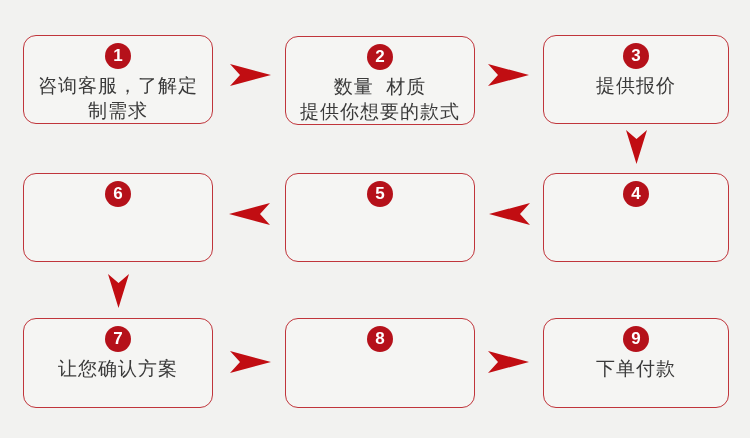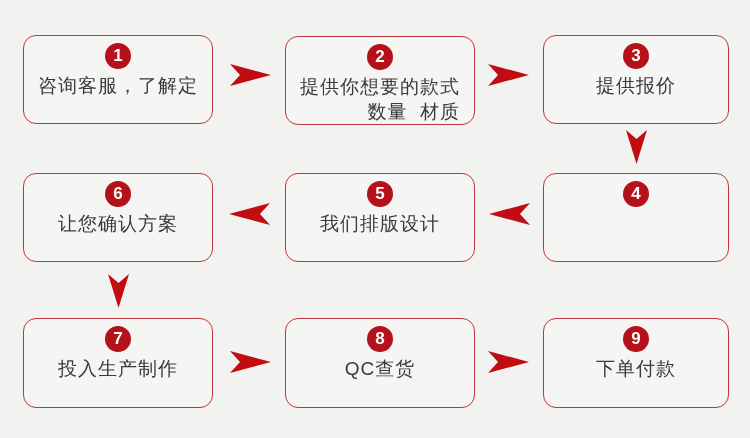--- a/index.html
+++ b/index.html
@@ -44,81 +44,73 @@
     margin-bottom: 4px;
     flex: 0 0 auto;
   }
   .txt {
     color: var(--text-color);
     font-size: 19px;
     letter-spacing: 1px;
     line-height: 25px;
     text-align: center;
   }
-  .txt .line { white-space: pre; text-align: right; }
+  .txt .line { white-space: pre; }
   .arrow { position: absolute; line-height: 0; }
   .arrow svg polygon { fill: var(--arrow-red); }
 </style>
 </head>
 <body>
 
 <div class="canvas">
 
   <div class="box" style="left:23px; top:35px; width:190px; height:89px;">
     <div class="num">1</div>
     <div class="txt">
       <div class="line">咨询客服，了解定</div>
+      <div class="line">制需求</div>
     </div>
   </div>
 
   <div class="box" style="left:285px; top:36px; width:190px; height:89px;">
     <div class="num">2</div>
     <div class="txt">
+      <div class="line">数量  材质</div>
       <div class="line">提供你想要的款式</div>
-      <div class="line">数量  材质</div>
     </div>
   </div>
 
   <div class="box" style="left:543px; top:35px; width:186px; height:89px;">
     <div class="num">3</div>
     <div class="txt">
       <div class="line">提供报价</div>
     </div>
   </div>
 
   <div class="box" style="left:23px; top:173px; width:190px; height:89px;">
     <div class="num">6</div>
-    <div class="txt">
-      <div class="line">让您确认方案</div>
-    </div>
   </div>
 
   <div class="box" style="left:285px; top:173px; width:190px; height:89px;">
     <div class="num">5</div>
-    <div class="txt">
-      <div class="line">我们排版设计</div>
-    </div>
   </div>
 
   <div class="box" style="left:543px; top:173px; width:186px; height:89px;">
     <div class="num">4</div>
   </div>
 
   <div class="box" style="left:23px; top:318px; width:190px; height:90px;">
     <div class="num">7</div>
     <div class="txt">
-      <div class="line">投入生产制作</div>
+      <div class="line">让您确认方案</div>
     </div>
   </div>
 
   <div class="box" style="left:285px; top:318px; width:190px; height:90px;">
     <div class="num">8</div>
-    <div class="txt">
-      <div class="line">QC查货</div>
-    </div>
   </div>
 
   <div class="box" style="left:543px; top:318px; width:186px; height:90px;">
     <div class="num">9</div>
     <div class="txt">
       <div class="line">下单付款</div>
     </div>
   </div>
 
   <div class="arrow" style="left:230px; top:64px;">

